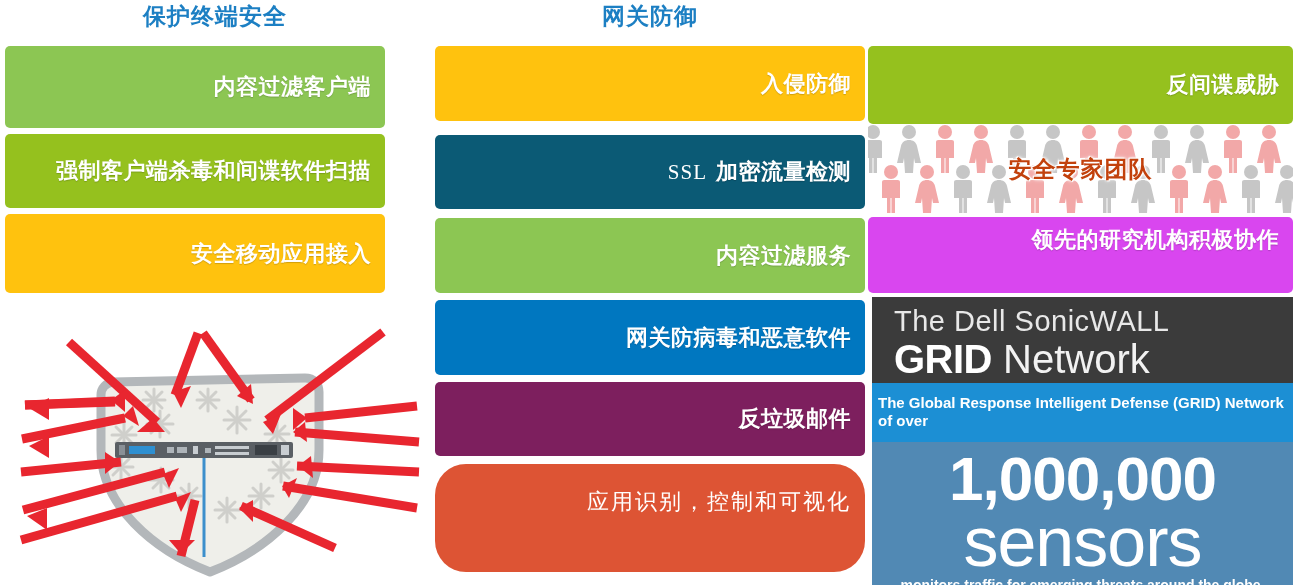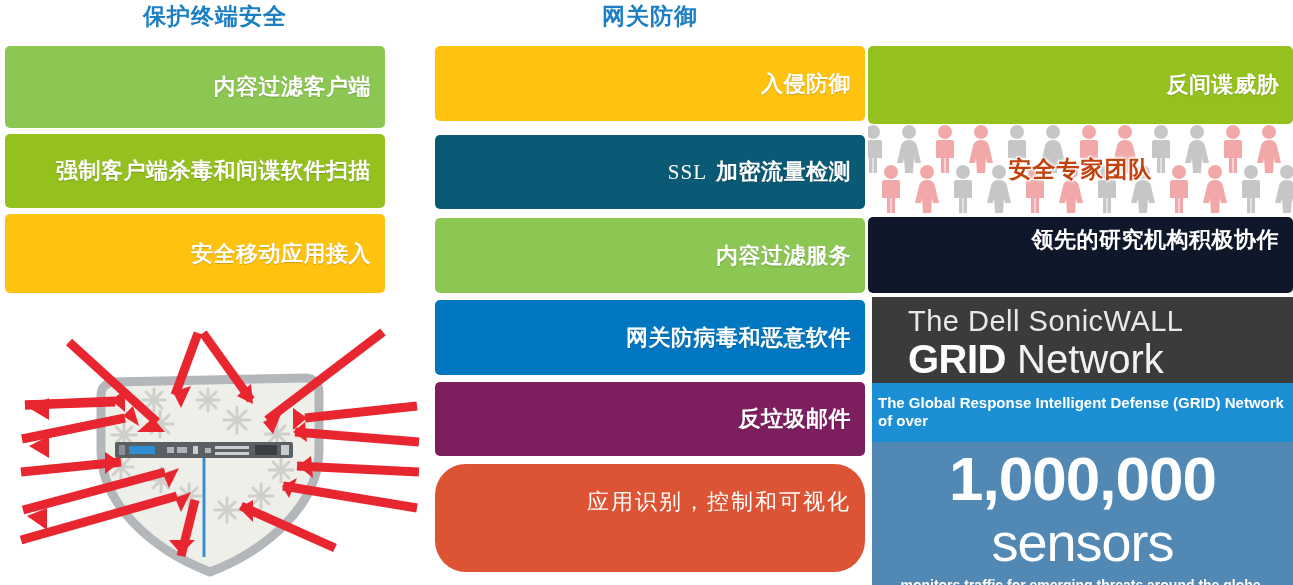--- a/index.html
+++ b/index.html
@@ -64,21 +64,21 @@
     pointer-events:none;
     font-family:Liberation Serif, serif;
   }
 
   
   .grid-panel{
     position:absolute;left:872px;top:297px;width:421px;height:288px;
     overflow:hidden;
   }
   .grid-top{
-    background:#3B3B3B;height:86px;padding:8px 0 0 36px;box-sizing:border-box;
+    background:#3B3B3B;height:86px;padding:8px 0 0 22px;box-sizing:border-box;
   }
   .grid-top .l1{
     color:#E8E8E8;font-size:29px;font-weight:300;letter-spacing:.5px;line-height:33px;
   }
   .grid-top .l2{line-height:42px;white-space:nowrap;}
   .grid-top .l2 b{color:#ffffff;font-size:40px;font-weight:bold;letter-spacing:-.5px;}
   .grid-top .l2 span{color:#F2F2F2;font-size:40px;font-weight:300;letter-spacing:0px;}
   .grid-mid{
     background:#1C8FD4;padding:11px 0 12px 6px;box-sizing:border-box;
   }
@@ -86,21 +86,21 @@
     margin:0;color:#ffffff;font-size:15px;font-weight:bold;line-height:18px;
   }
   .grid-bot{
     background:#5189B4;height:auto;padding:2px 0 0 0;text-align:center;position:relative;
   }
   .grid-bot .big{
     color:#ffffff;font-size:62px;font-weight:bold;line-height:62px;
     letter-spacing:-1px;margin-top:4px;
   }
   .grid-bot .sensors{
-    color:#ffffff;font-size:54px;font-weight:300;line-height:64px;letter-spacing:-1px;
+    color:#ffffff;font-size:70px;font-weight:300;line-height:64px;letter-spacing:-1px;
   }
   .grid-bot .foot{
     color:#ffffff;font-size:14px;font-weight:bold;line-height:18px;padding:2px 6px 3px 6px;
   }
 </style>
 </head>
 <body>
 
 <div class="board">
 
@@ -323,21 +323,21 @@
         <use href="#woman" x="252" y="0" fill="#C6C6C6"></use>
         <use href="#man" x="288" y="0" fill="#F2A8A8"></use>
         <use href="#woman" x="324" y="0" fill="#F2A8A8"></use>
         <use href="#man" x="360" y="0" fill="#C6C6C6"></use>
         <use href="#woman" x="396" y="0" fill="#C6C6C6"></use>
       </g>
     </svg>
   </div>
   <div class="people-label">安全专家团队</div>
 
-  <div class="bar c3" style="top:217px;height:76px;background:#0f172a;align-items:flex-start;padding-top:8px;">
+  <div class="bar c3" style="top:217px;height:76px;background:#d946ef;align-items:flex-start;padding-top:8px;">
     <span class="label">领先的研究机构积极协作</span>
   </div>
 
   <div class="grid-panel">
     <div class="grid-top">
       <div class="l1">The Dell SonicWALL</div>
       <div class="l2">
         <b>GRID</b><span> Network</span>
       </div>
     </div>

